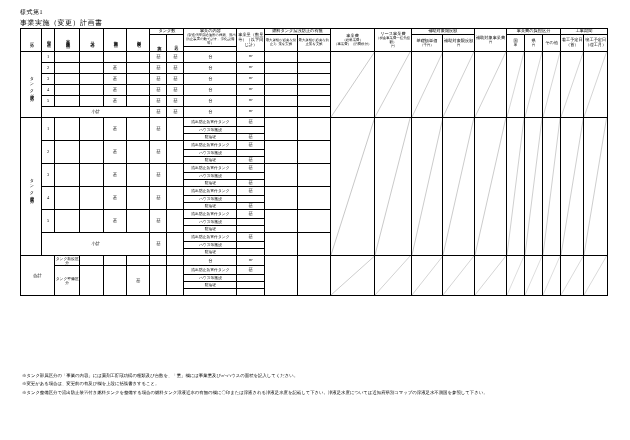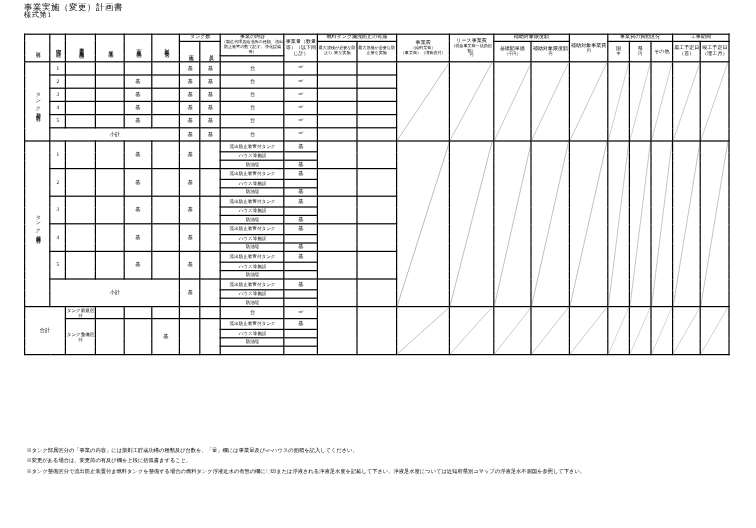--- a/index.html
+++ b/index.html
@@ -5,21 +5,21 @@
   html,body{margin:0;padding:0;}
   body{
     width:630px;height:440px;
     background:#ffffff;
     font-family:"Liberation Serif", serif;
     color:#000;
     overflow:hidden;
   }
   .page{position:relative;width:630px;height:440px;}
   .hdr1{position:absolute;left:20px;top:8px;font-size:6px;letter-spacing:0.5px;}
-  .hdr2{position:absolute;left:20px;top:1px;font-size:7px;letter-spacing:0.5px;text-align:center;}
+  .hdr2{position:absolute;left:20px;top:18px;font-size:7px;letter-spacing:0.5px;text-align:center;}
 
   table.grid{
     position:absolute;left:20px;top:28px;
     border-collapse:collapse;
     table-layout:fixed;
     font-size:4.4px;
     line-height:1.08;
   }
   table.grid td,table.grid th{
     border:0.5px solid #000;

